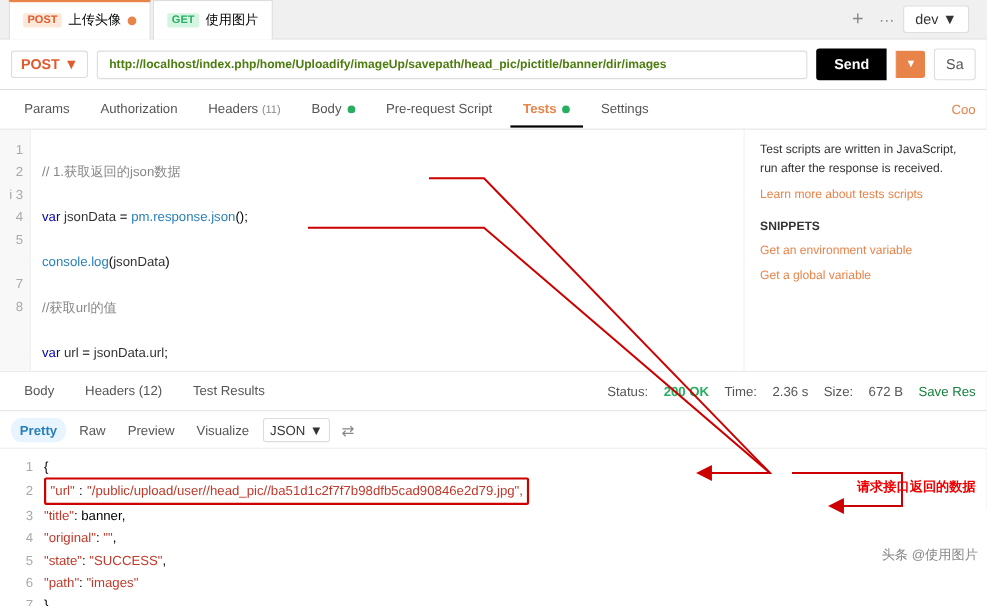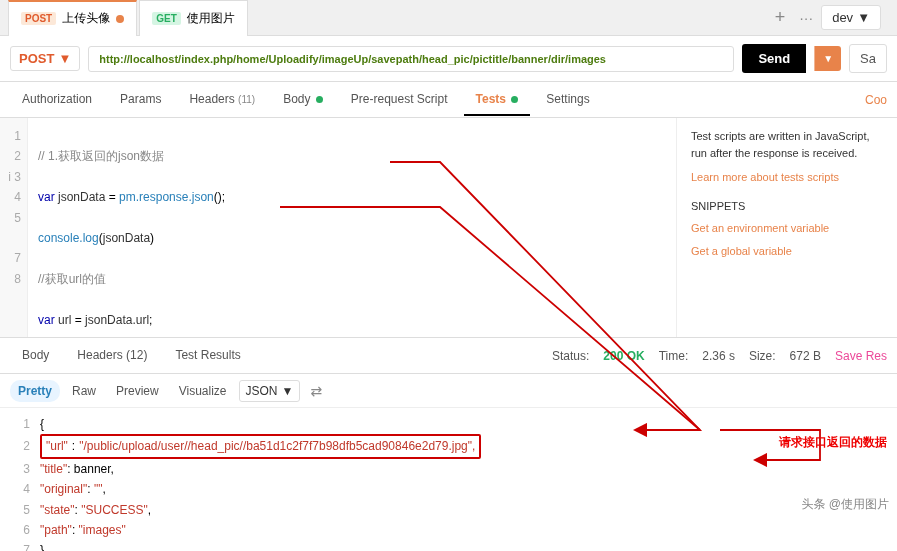--- a/index.html
+++ b/index.html
@@ -181,21 +181,21 @@
     .right-panel {
       width: 220px;
       padding: 10px 14px;
       font-size: 11px;
       color: #555;
       line-height: 1.5;
       background: #fff;
     }
     .right-panel .panel-text { color: #333; font-size: 11px; margin-bottom: 8px; }
     .right-panel .panel-link { color: #e8834a; cursor: pointer; font-size: 11px; margin-bottom: 12px; display: block; }
-    .right-panel .snippets-title { font-weight: normal; font-size: 11px; color: #333; margin-bottom: 6px; }
+    .right-panel .snippets-title { font-weight: bold; font-size: 11px; color: #333; margin-bottom: 6px; }
     .right-panel .snippet-link { color: #e8834a; cursor: pointer; font-size: 11px; margin-bottom: 6px; display: block; }
 
     
     .response-area {
       background: #fff;
       flex: 1;
     }
     .response-tabs-bar {
       display: flex;
       align-items: center;
@@ -214,21 +214,21 @@
     }
     .status-info {
       margin-left: auto;
       font-size: 12px;
       color: #555;
       display: flex;
       gap: 14px;
       align-items: center;
     }
     .status-ok { color: #27ae60; font-weight: bold; }
-    .save-res-btn { color: #ec4899; font-size: 12px; cursor: pointer; }
+    .save-res-btn { color: #15803d; font-size: 12px; cursor: pointer; }
 
     
     .format-bar {
       display: flex;
       align-items: center;
       padding: 4px 10px;
       border-bottom: 1px solid #eee;
       background: #fff;
       gap: 4px;
       height: 34px;
@@ -377,22 +377,22 @@
       <span>POST</span>
       <span>▼</span>
     </div>
     <input class="url-input" type="text" value="http://localhost/index.php/home/Uploadify/imageUp/savepath/head_pic/pictitle/banner/dir/images" style="">
     <button class="send-btn">Send</button>
     <button class="send-dropdown">▼</button>
     <button class="save-btn-stub">Sa</button>
   </div>
 
   <div class="req-tabs">
+    <div class="req-tab">Params</div>
     <div class="req-tab">Authorization</div>
-    <div class="req-tab">Params</div>
     <div class="req-tab">Headers <span class="badge">(11)</span></div>
     <div class="req-tab">Body <span class="dot-green" style="display:inline-block;width:7px;height:7px;border-radius:50%;background:#27ae60;margin-left:2px;vertical-align:middle;"></span></div>
     <div class="req-tab">Pre-request Script</div>
     <div class="req-tab active">Tests <span class="dot-green" style="display:inline-block;width:7px;height:7px;border-radius:50%;background:#27ae60;margin-left:2px;vertical-align:middle;"></span></div>
     <div class="req-tab">Settings</div>
     <span class="cookies-link">Coo</span>
   </div>
 
   <div class="main-area">
 

